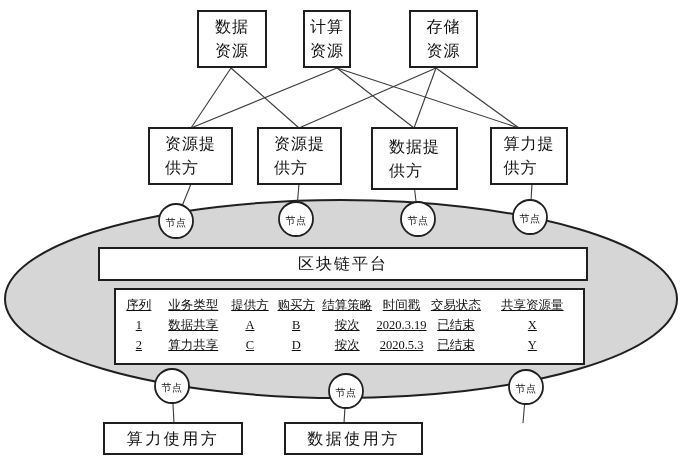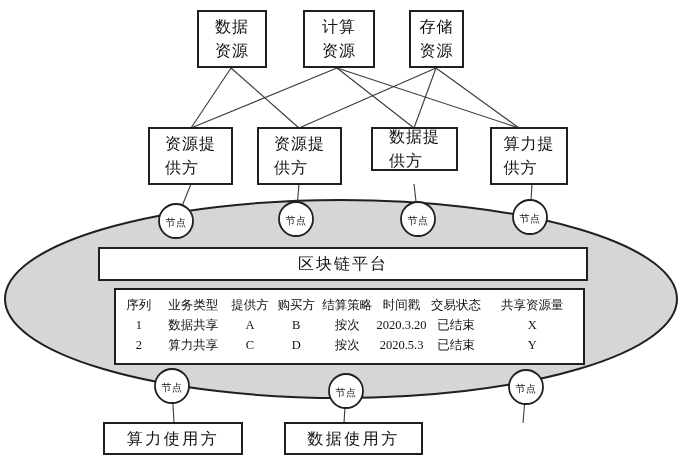--- a/index.html
+++ b/index.html
@@ -22,21 +22,21 @@
   .box{
     position:absolute;box-sizing:border-box;background:var(--box-bg);
     border:2px solid var(--stroke);display:flex;align-items:center;justify-content:center;
     text-align:left;white-space:pre-line;font-size:16px;line-height:1.5;letter-spacing:1px;
     z-index:2;
   }
   .consumer{letter-spacing:2.5px;line-height:1;}
   .platform{font-size:16px;letter-spacing:2px;}
   .table-wrap{
     position:absolute;box-sizing:border-box;background:#fff;border:2px solid var(--stroke);
-    padding:5px 2px 2px 2px;z-index:2;
+    padding:5px 2px 2px 2px;z-index:2;text-decoration:underline;
   }
   table.ledger{width:100%;border-collapse:collapse;font-family:"Liberation Serif",serif;
     font-size:12.5px;}
   table.ledger th,table.ledger td{font-weight:normal;text-align:center;padding:1px 0;line-height:1.45;}
 </style>
 </head>
 <body>
 
 <div id="stage">
 
@@ -69,30 +69,30 @@
       <circle cx="172" cy="386" r="17" class="node-circle"></circle>
       <text x="172" y="387" class="node-text">节点</text>
       <circle cx="346" cy="391" r="17" class="node-circle"></circle>
       <text x="346" y="392" class="node-text">节点</text>
       <circle cx="526" cy="387" r="17" class="node-circle"></circle>
       <text x="526" y="388" class="node-text">节点</text>
     </svg>
 
   <div class="box" style="left:197px;top:10px;width:70px;height:58px">数据
 资源</div>
-  <div class="box" style="left:303px;top:10px;width:72px;height:58px">计算
+  <div class="box" style="left:303px;top:10px;width:48px;height:58px">计算
 资源</div>
-  <div class="box" style="left:409px;top:10px;width:55px;height:58px">存储
+  <div class="box" style="left:409px;top:10px;width:69px;height:58px">存储
 资源</div>
 
   <div class="box" style="left:148px;top:127px;width:85px;height:58px">资源提
 供方</div>
   <div class="box" style="left:257px;top:127px;width:85px;height:58px">资源提
 供方</div>
-  <div class="box" style="left:371px;top:127px;width:87px;height:44px">数据提
+  <div class="box" style="left:371px;top:127px;width:87px;height:63px">数据提
 供方</div>
   <div class="box" style="left:490px;top:127px;width:78px;height:58px">算力提
 供方</div>
 
   <div class="box platform" style="left:98px;top:247px;width:490px;height:34px">区块链平台</div>
 
   <div class="table-wrap" style="left:114px;top:288px;width:471px;height:77px">
     <table class="ledger">
       <colgroup>
         <col style="width:9%">
@@ -116,21 +116,21 @@
             <th>共享资源量</th>
           </tr>
         </thead>
       <tbody id="ledger-body">
           <tr>
             <td>1</td>
             <td>数据共享</td>
             <td>A</td>
             <td>B</td>
             <td>按次</td>
-            <td>2020.3.20</td>
+            <td>2020.3.19</td>
             <td>已结束</td>
             <td>X</td>
           </tr>
           <tr>
             <td>2</td>
             <td>算力共享</td>
             <td>C</td>
             <td>D</td>
             <td>按次</td>
             <td>2020.5.3</td>

